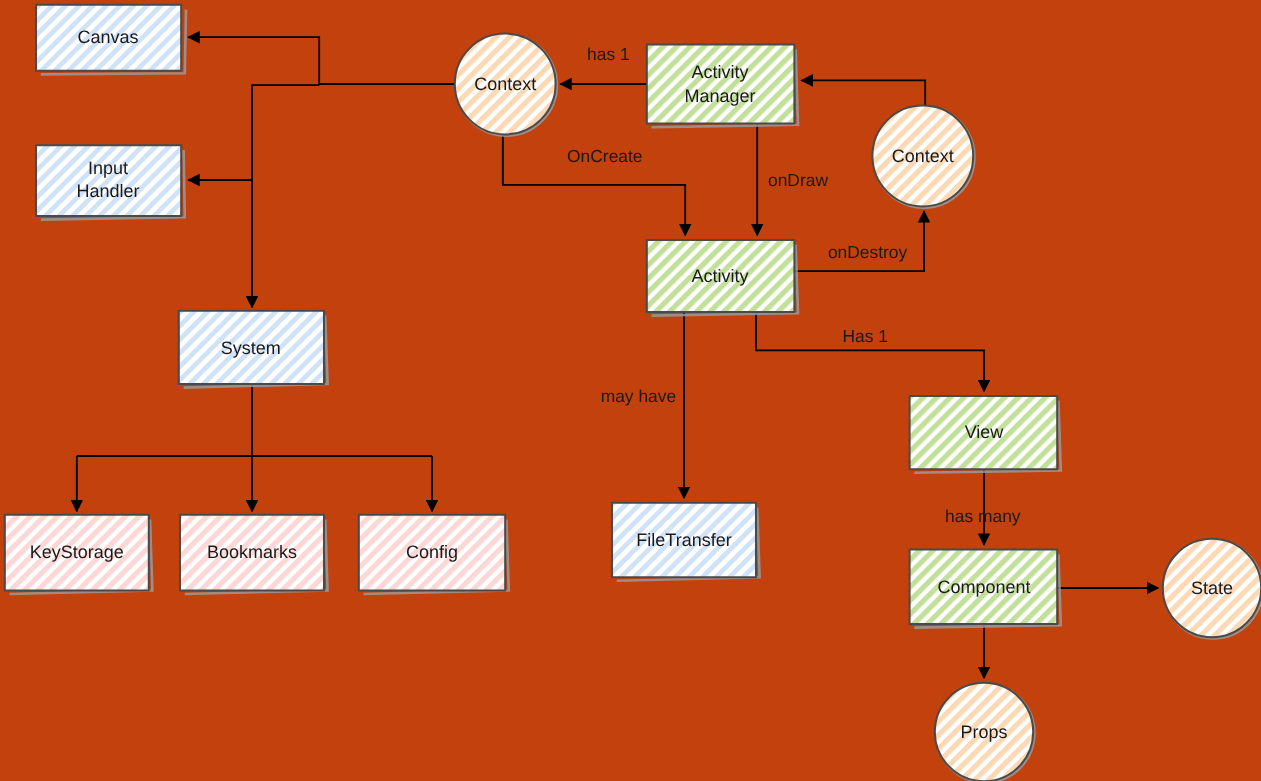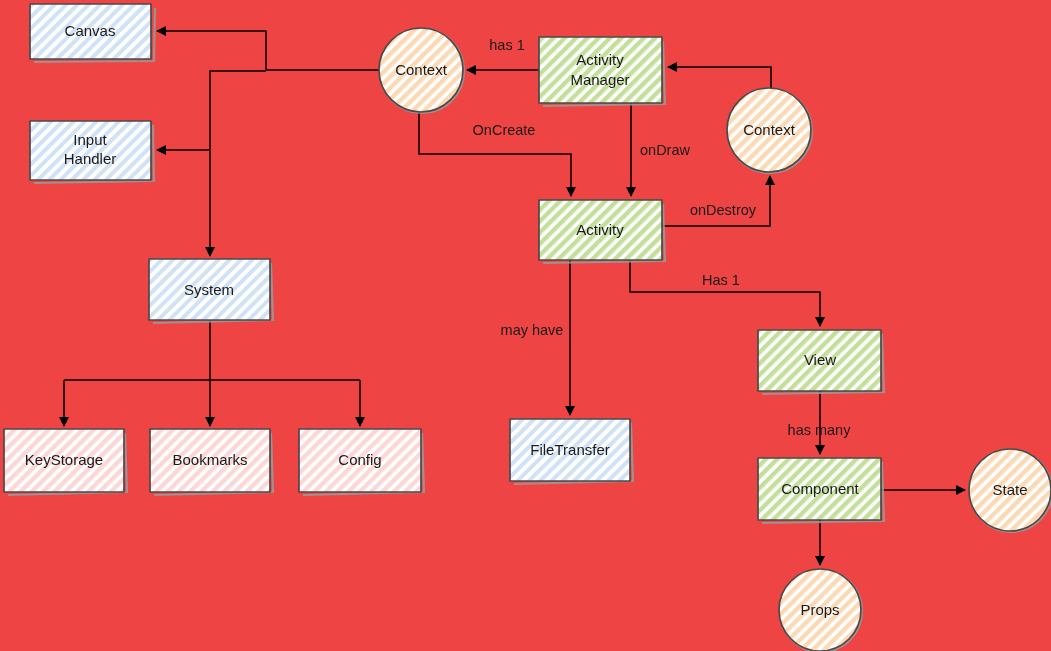--- a/index.html
+++ b/index.html
@@ -8,21 +8,21 @@
     padding: 0;
     background: #ffffff;
   }
   body {
     font-family: "Liberation Sans", sans-serif;
   }
   #diagram-root {
     position: relative;
     width: 1051px;
     height: 651px;
-    background: #ef4444;
+    background: #c2410c;
     overflow: hidden;
   }
   #diagram-svg {
     position: absolute;
     top: 0;
     left: 0;
     width: 1051px;
     height: 651px;
   }
   .node-label {

